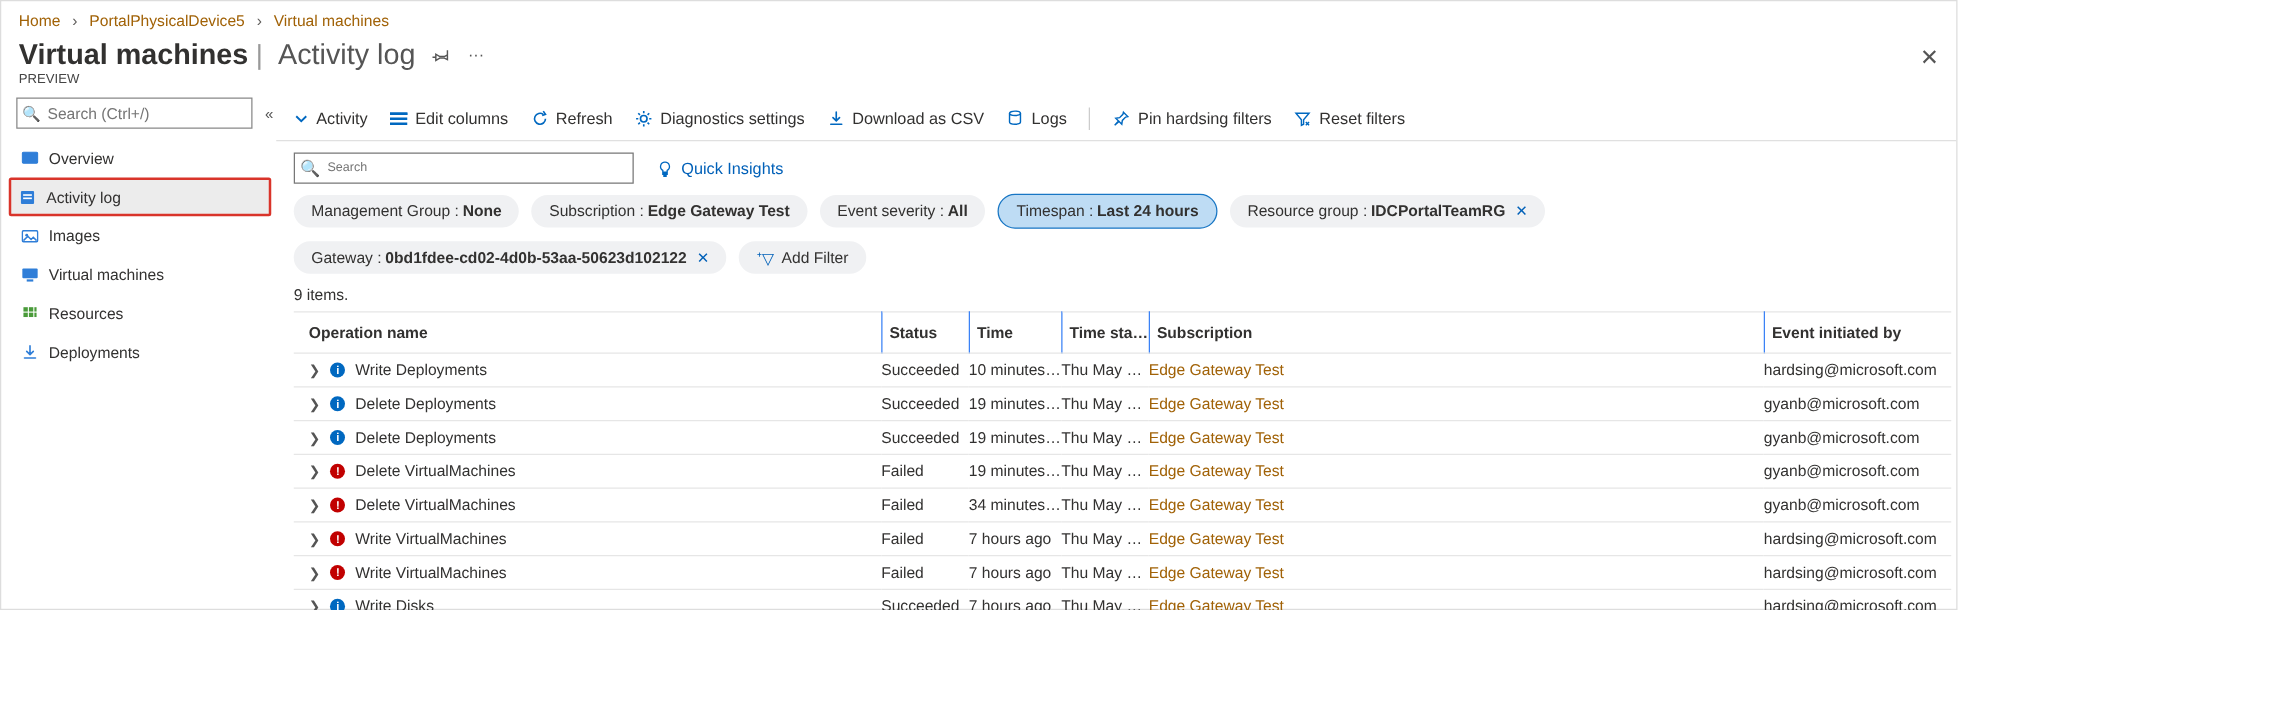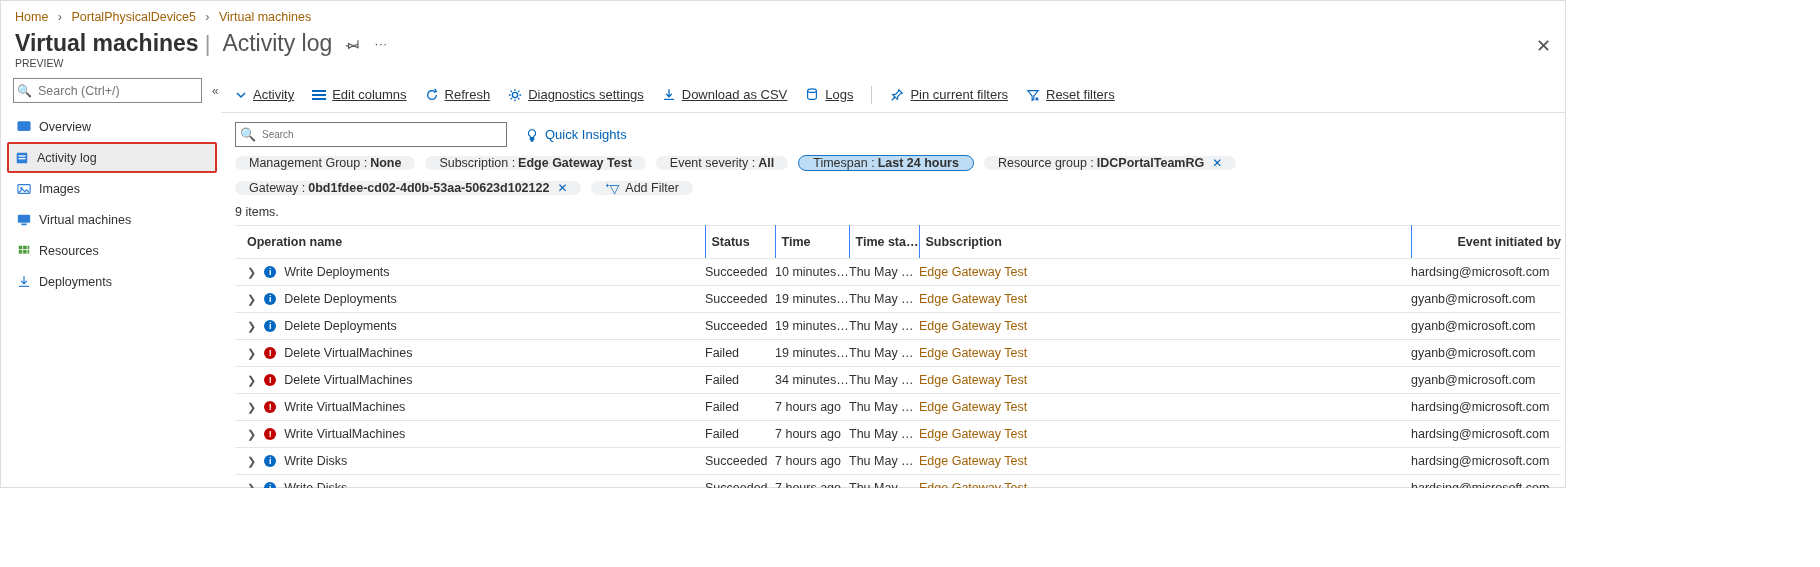--- a/index.html
+++ b/index.html
@@ -107,21 +107,20 @@
     align-items: center;
     border-bottom: 1px solid #e0e0e0;
     height: 35px;
     padding-left: 14px;
     gap: 18px;
   }
   .toolbar-item {
     display: flex; align-items: center;
     color: #323130; cursor: pointer; font-size: 13px;
     gap: 6px;
-    text-decoration: underline;
   }
   .toolbar-item .ti-icon { color: #0068c0; display: inline-flex; }
   .toolbar-sep { height: 18px; width: 1px; background: #ccc; }
 
   .second-row {
     display: flex; align-items: center;
     padding: 9px 14px 8px 14px;
     gap: 18px;
   }
   .search-box {
@@ -136,21 +135,21 @@
 
   .filters-row {
     display: flex; align-items: center; flex-wrap: wrap;
     padding: 0 14px 10px 14px;
     gap: 10px;
   }
   .pill {
     display: inline-flex; align-items: center;
     background: #f0f1f3;
     border-radius: 14px;
-    height: 14px;
+    height: 26px;
     padding: 0 14px;
     font-size: 12.5px;
     cursor: pointer;
   }
   .pill.active {
     background: #bedcf4;
     border: 1px solid #1876c4;
     text-align: right;
   }
   .pill .bold { font-weight: 600; margin-left: 3px; }
@@ -171,21 +170,21 @@
     padding: 0;
   }
   .tbl th {
     font-weight: 600;
     border-top: 1px solid #e6e6e6;
     border-right: 1px solid #3b82f6;
     height: 32px;
     padding-left: 6px;
   }
   .tbl th:first-child, .tbl td:first-child { padding-left: 12px; }
-  .tbl th:last-child { border-right: none; text-align: right; }
+  .tbl th:last-child { border-right: none; }
   .op-cell { display: flex; align-items: center; gap: 8px; }
   .op-cell .chev { color: #555; cursor: pointer; font-size: 11px; }
   .status-info {
     width: 12px; height: 12px; border-radius: 50%;
     background: #0068c0; color: #fff; font-size: 9px; line-height: 12px;
     text-align: center; font-weight: bold; display: inline-block;
   }
   .status-err {
     width: 12px; height: 12px; border-radius: 50%;
     background: #c10000; color: #fff; font-size: 9px; line-height: 12px;
@@ -355,21 +354,21 @@
             </span>
           <span>Logs</span>
         </div>
         <div class="toolbar-sep"></div>
         <div class="toolbar-item">
           <span class="ti-icon">
               <svg width="14" height="14" viewBox="0 0 16 16">
                 <path d="M10 2l4 4-2 .5L9 9.5 8.5 13 6 10.5 2 14l3.5-4L3 7.5 6.5 7 9.5 4z" fill="none" stroke="#0068c0" stroke-width="1.3"></path>
               </svg>
             </span>
-          <span>Pin current filters</span>
+          <span>Pin hardsing filters</span>
         </div>
         <div class="toolbar-item">
           <span class="ti-icon">
               <svg width="14" height="14" viewBox="0 0 16 16">
                 <path d="M2 3h12L9 9v4l-2 1V9z" fill="none" stroke="#0068c0" stroke-width="1.3"></path>
                 <path d="M11 11l3 3M14 11l-3 3" stroke="#0068c0" stroke-width="1.3"></path>
               </svg>
             </span>
           <span>Reset filters</span>
         </div>

